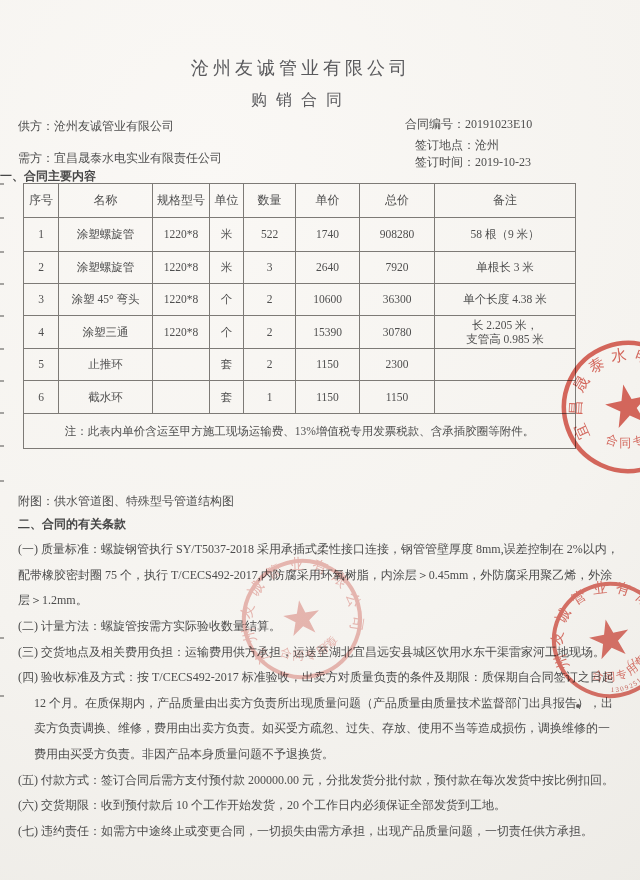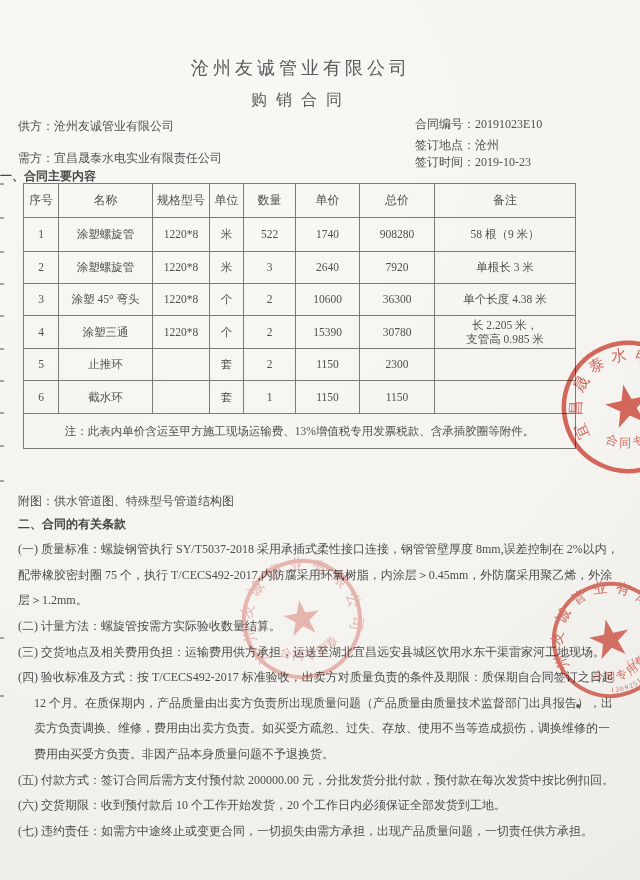--- a/index.html
+++ b/index.html
@@ -9,21 +9,21 @@
     font-family:"Liberation Serif","DejaVu Serif",serif;
     color:#4e4e4e;
     padding-left:16px;
   }
   .abs{position:absolute;white-space:nowrap;}
   .company-title{top:56px;left:0;width:602px;text-align:center;font-size:18px;letter-spacing:4px;color:#5a5a5d;}
   .doc-title{top:90px;left:0;width:602px;text-align:center;font-size:16px;letter-spacing:9px;color:#5a5a5d;}
   .meta{font-size:12px;color:#4e4e4e;}
   .m-supplier{top:118px;left:18px;}
   .m-buyer{top:150px;left:18px;}
-  .m-no{top:116px;left:415px;}
+  .m-no{top:116px;left:405px;}
   .m-place{top:137px;left:415px;}
   .m-date{top:154px;left:415px;}
   .sec-heading{font-size:12px;font-weight:700;color:#474747;}
   .sec1{top:168px;left:0;}
   .sec2{top:516px;left:18px;}
   .attach{top:493px;left:18px;font-size:12px;}
   
   table.items{position:absolute;left:23px;top:183px;width:552px;border-collapse:collapse;table-layout:fixed;}
   table.items th,table.items td{
     border:1px solid #7d7a76;padding:0;text-align:center;vertical-align:middle;

